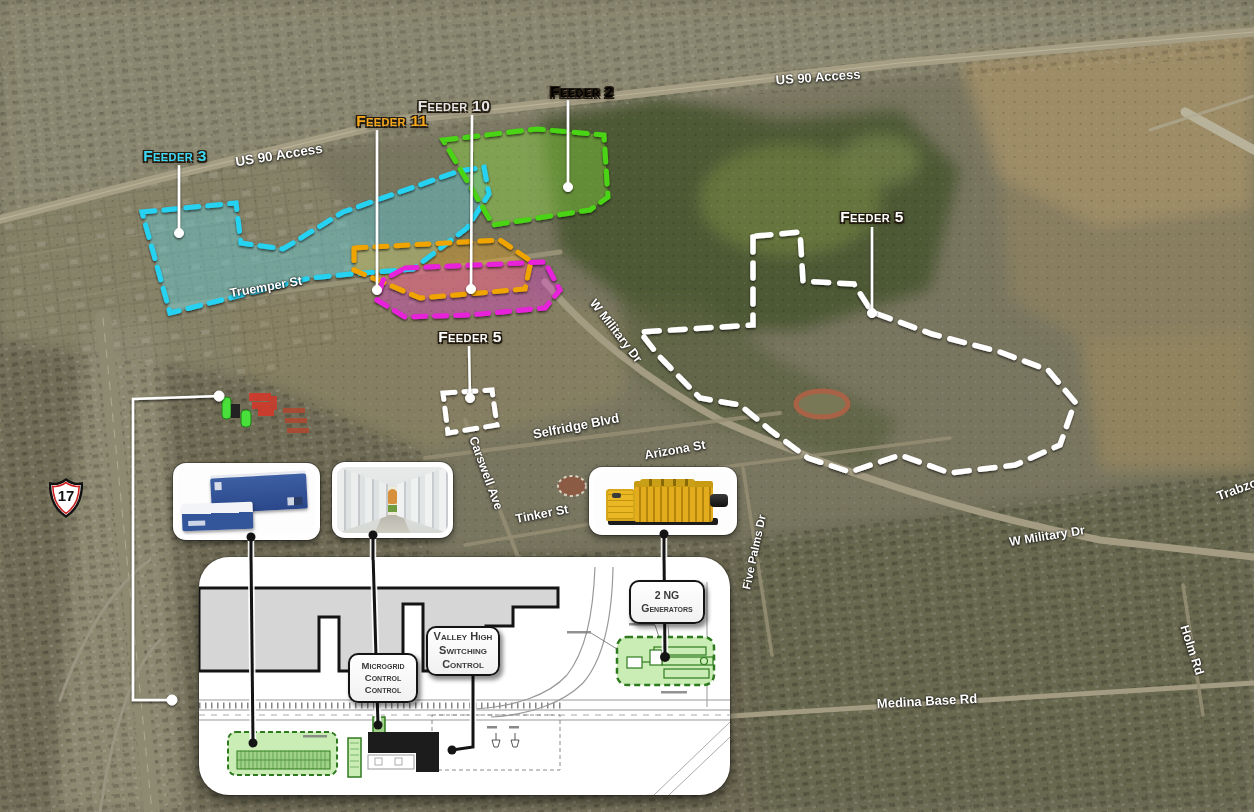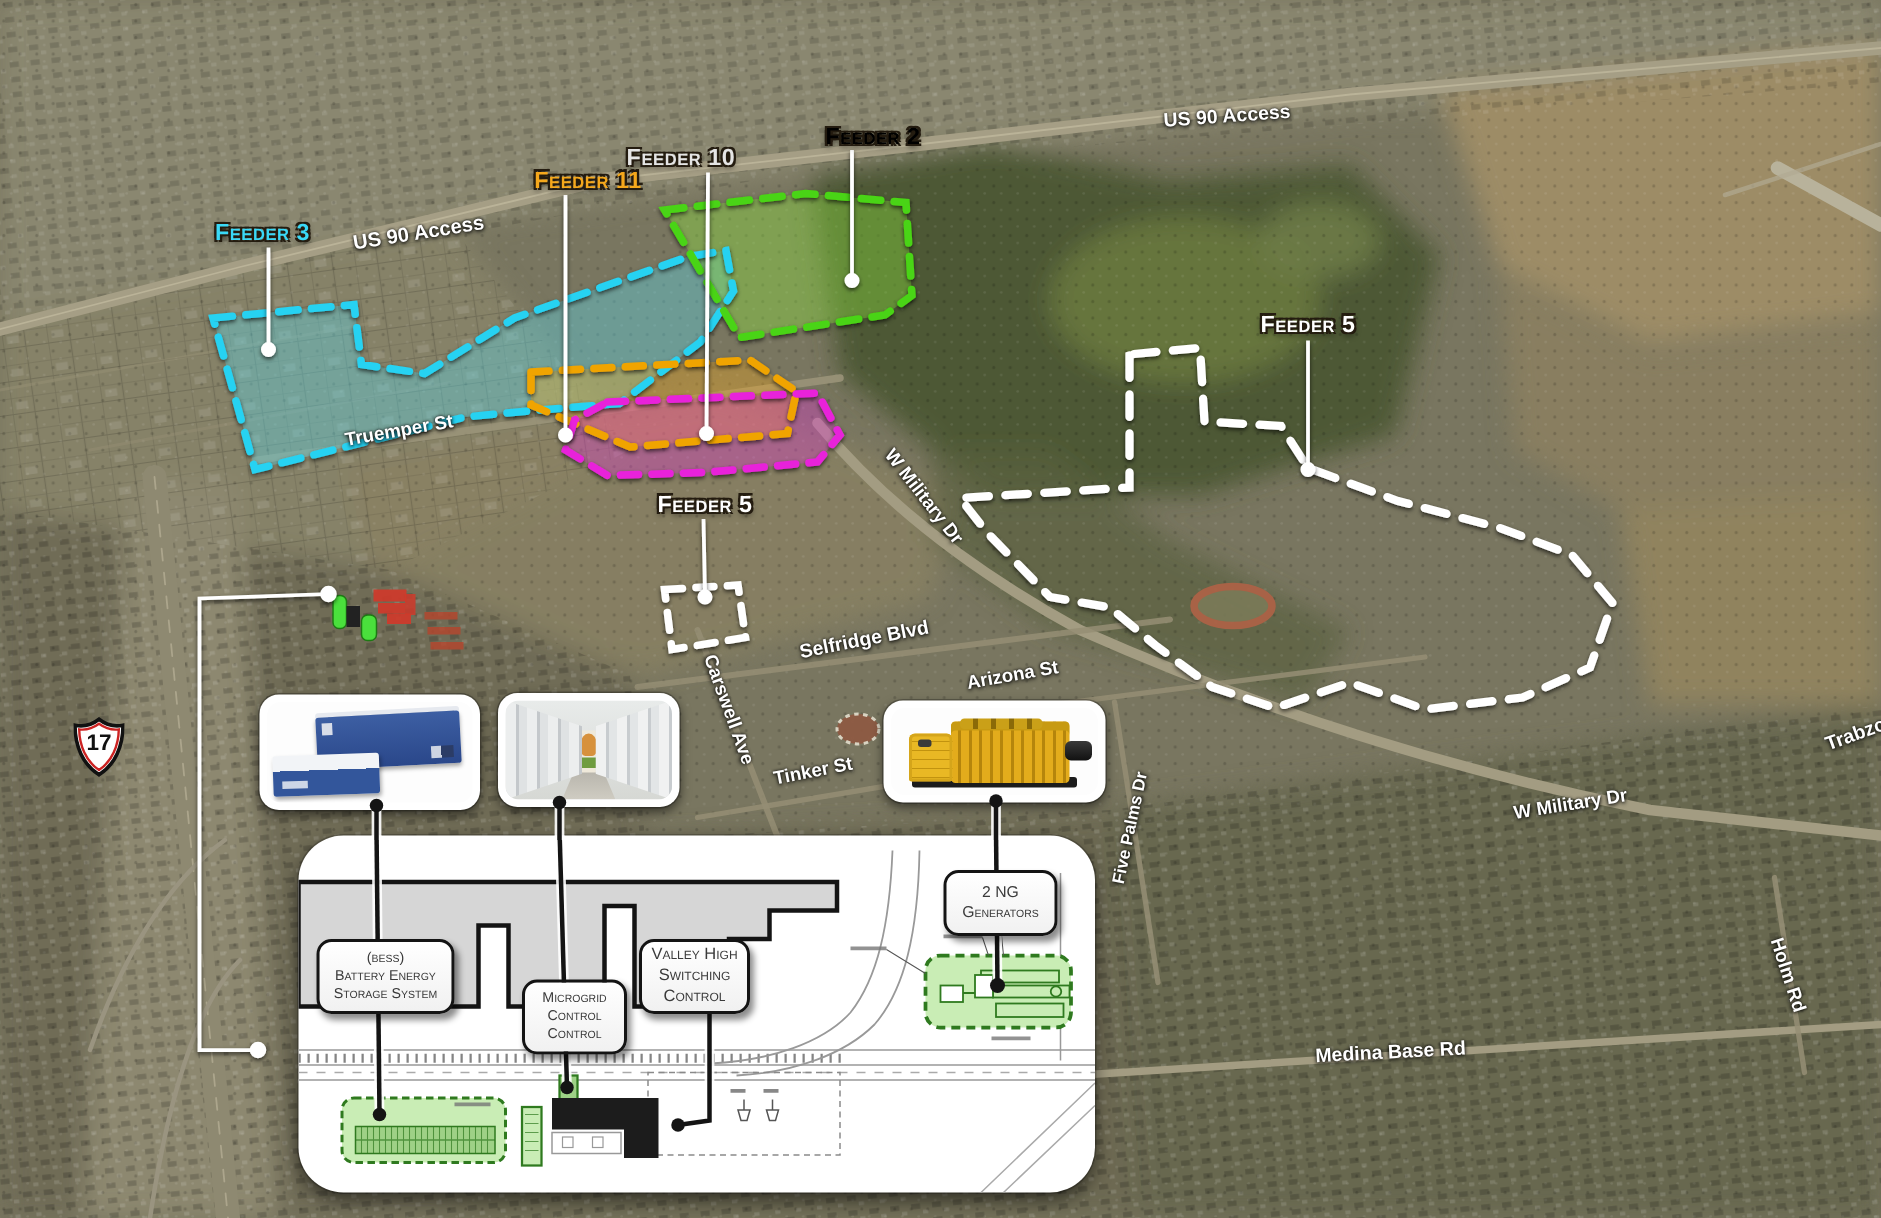--- a/index.html
+++ b/index.html
@@ -85,21 +85,21 @@
   .gen-eng:before{content:"";position:absolute;left:8%;top:-6%;width:70%;height:18%;
       background:repeating-linear-gradient(90deg,#caa018 0 9px,#8a6a08 9px 12px);border-radius:3px;}
   .gen-cyl{position:absolute;right:3%;top:38%;width:13%;height:22%;background:linear-gradient(#3a3a3a,#111);border-radius:4px;}
   
   
   #inset{left:199px;top:557px;width:531px;height:238px;background:#fff;border-radius:30px;
          box-shadow:0 5px 12px rgba(0,0,0,.55),0 0 0 1px rgba(0,0,0,.2);}
   .ilabel{position:absolute;background:linear-gradient(#ffffff,#f1f1f1);border:2.5px solid #141414;
           border-radius:10px;box-shadow:2.5px 3.5px 4px rgba(0,0,0,.45);
           display:flex;flex-direction:column;justify-content:center;align-items:center;
-          font-variant:small-caps;font-weight:normal;color:#3a3a3a;line-height:1.25;text-align:center;}
+          font-variant:small-caps;font-weight:bold;color:#3a3a3a;line-height:1.25;text-align:center;}
   .il-bess{left:12px;top:69px;width:88px;height:46px;font-size:9.5px;}
   .il-micro{left:149px;top:69px;width:66px;height:46px;font-size:9.5px;margin-top:27px;}
   .il-valley{left:227px;top:69px;width:70px;height:46px;font-size:11px;}
   .il-gen{left:430px;top:23px;width:72px;height:40px;font-size:10.5px;}
   .lc{text-transform:lowercase;}
 </style>
 </head>
 <body>
 
 <div id="stage">
@@ -361,25 +361,20 @@
           <line x1="465" y1="-4" x2="466" y2="100"></line>
           <polyline points="274,117 274,190 253,193"></polyline>
         </g>
         <circle cx="54" cy="186" r="4.5" fill="#141414"></circle>
         <circle cx="179" cy="168" r="4.5" fill="#141414"></circle>
         <circle cx="466" cy="100" r="5" fill="#141414"></circle>
         <circle cx="253" cy="193" r="4.5" fill="#141414"></circle>
       </g>
     </svg>
 
-    <div class="ilabel il-bess">
-      <span class="lc">(BESS)</span>
-      <span>Battery Energy</span>
-      <span>Storage System</span>
-    </div>
     <div class="ilabel il-micro">
       <span>Microgrid</span>
       <span>Control</span>
       <span>Control</span>
     </div>
     <div class="ilabel il-valley">
       <span>Valley High</span>
       <span>Switching</span>
       <span>Control</span>
     </div>

